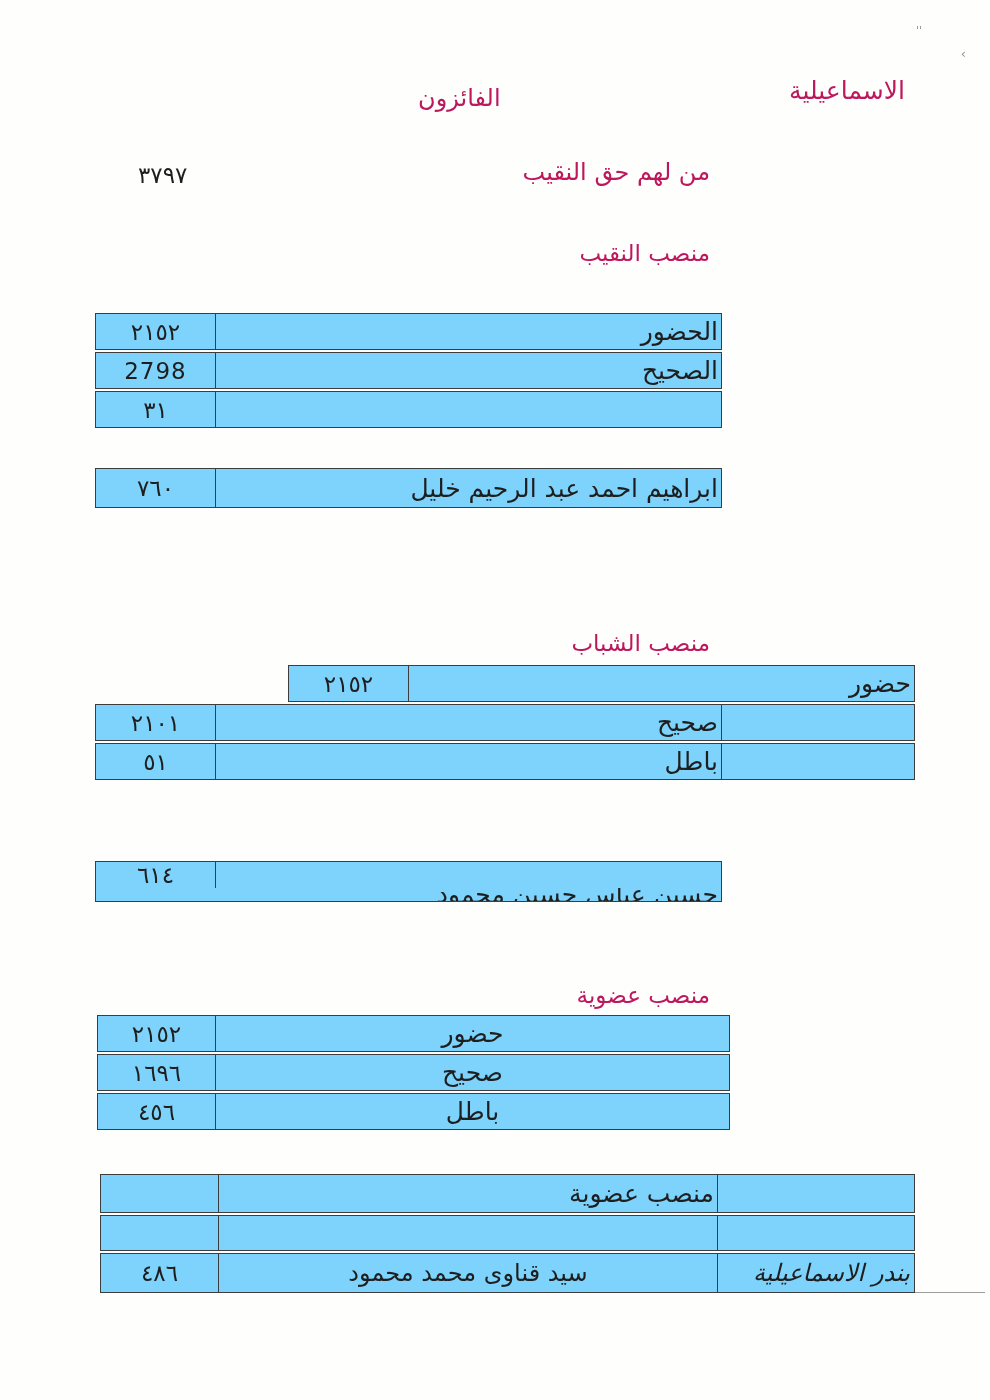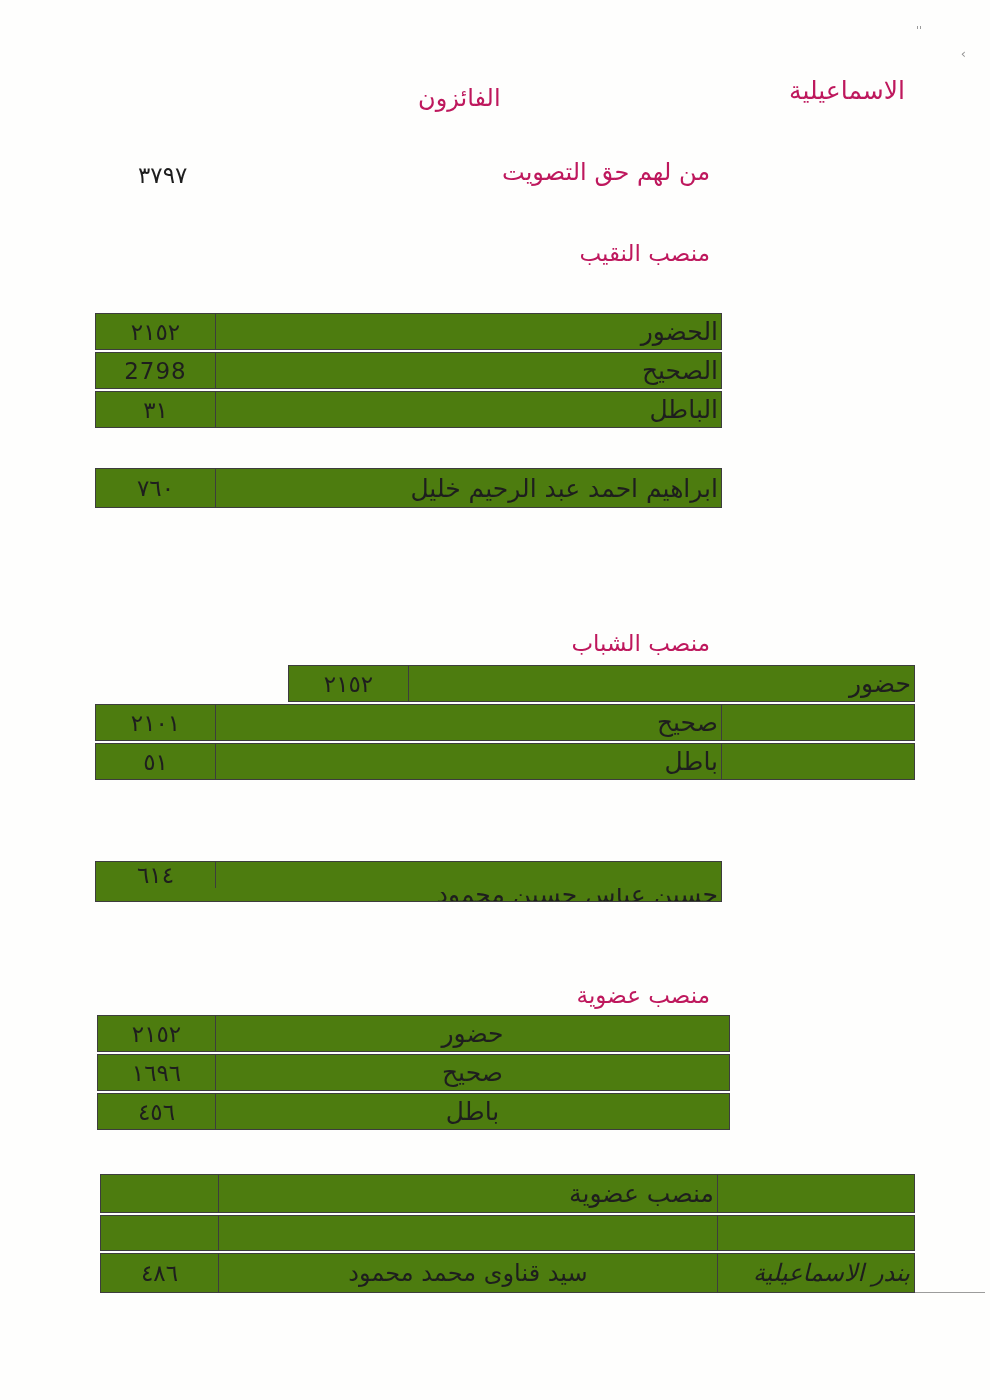--- a/index.html
+++ b/index.html
@@ -20,21 +20,21 @@
     color: #be185d;
   }
   .region-title { font-size: 25px; }
   .num { font-size: 23px; letter-spacing: 1px; }
   
   .trow {
     direction: ltr;
     display: flex;
     box-sizing: border-box;
     border: 1.7px solid #3d3d3d;
-    background: #4d7c0f;
+    background: #7dd3fc;
     margin-bottom: 2px;
   }
   .cell {
     box-sizing: border-box;
     display: flex;
     align-items: center;
     overflow: hidden;
     white-space: nowrap;
   }
   .c-val {
@@ -73,37 +73,36 @@
 </head>
 <body>
 
 <div class="page">
 
   <div class="abs artifact" style="top:24px; right:68px;">''</div>
   <div class="abs artifact" style="top:46px; right:24px; font-size:13px;">›</div>
 
   <div class="abs heading region-title" style="top:76px; right:85px;">الاسماعيلية</div>
   <div class="abs heading" style="top:84px; left:418px; font-size:24px;">الفائزون</div>
-  <div class="abs heading" style="top:158px; right:280px; font-size:24px;">من لهم حق التصويت</div>
+  <div class="abs heading" style="top:158px; right:280px; font-size:24px;">من لهم حق النقيب</div>
   <div class="abs num" style="top:162px; left:138px;">٣٧٩٧</div>
 
   <div class="abs heading" style="top:240px; right:280px;">منصب النقيب</div>
 
   <div class="abs" style="left:95px; top:313px; width:627px;">
     <div class="trow" style="height:37px;">
       <div class="cell c-val">٢١٥٢</div>
       <div class="cell c-label flush-right">الحضور</div>
     </div>
     <div class="trow" style="height:37px;">
       <div class="cell c-val">2798</div>
       <div class="cell c-label flush-right">الصحيح</div>
     </div>
     <div class="trow" style="height:37px;">
       <div class="cell c-val">٣١</div>
-      <div class="cell c-label flush-right">الباطل</div>
     </div>
   </div>
 
   <div class="abs" style="left:95px; top:468px; width:627px;">
     <div class="trow" style="height:40px;">
       <div class="cell c-val">٧٦٠</div>
       <div class="cell c-label flush-right">ابراهيم احمد عبد الرحيم خليل</div>
     </div>
   </div>
 

